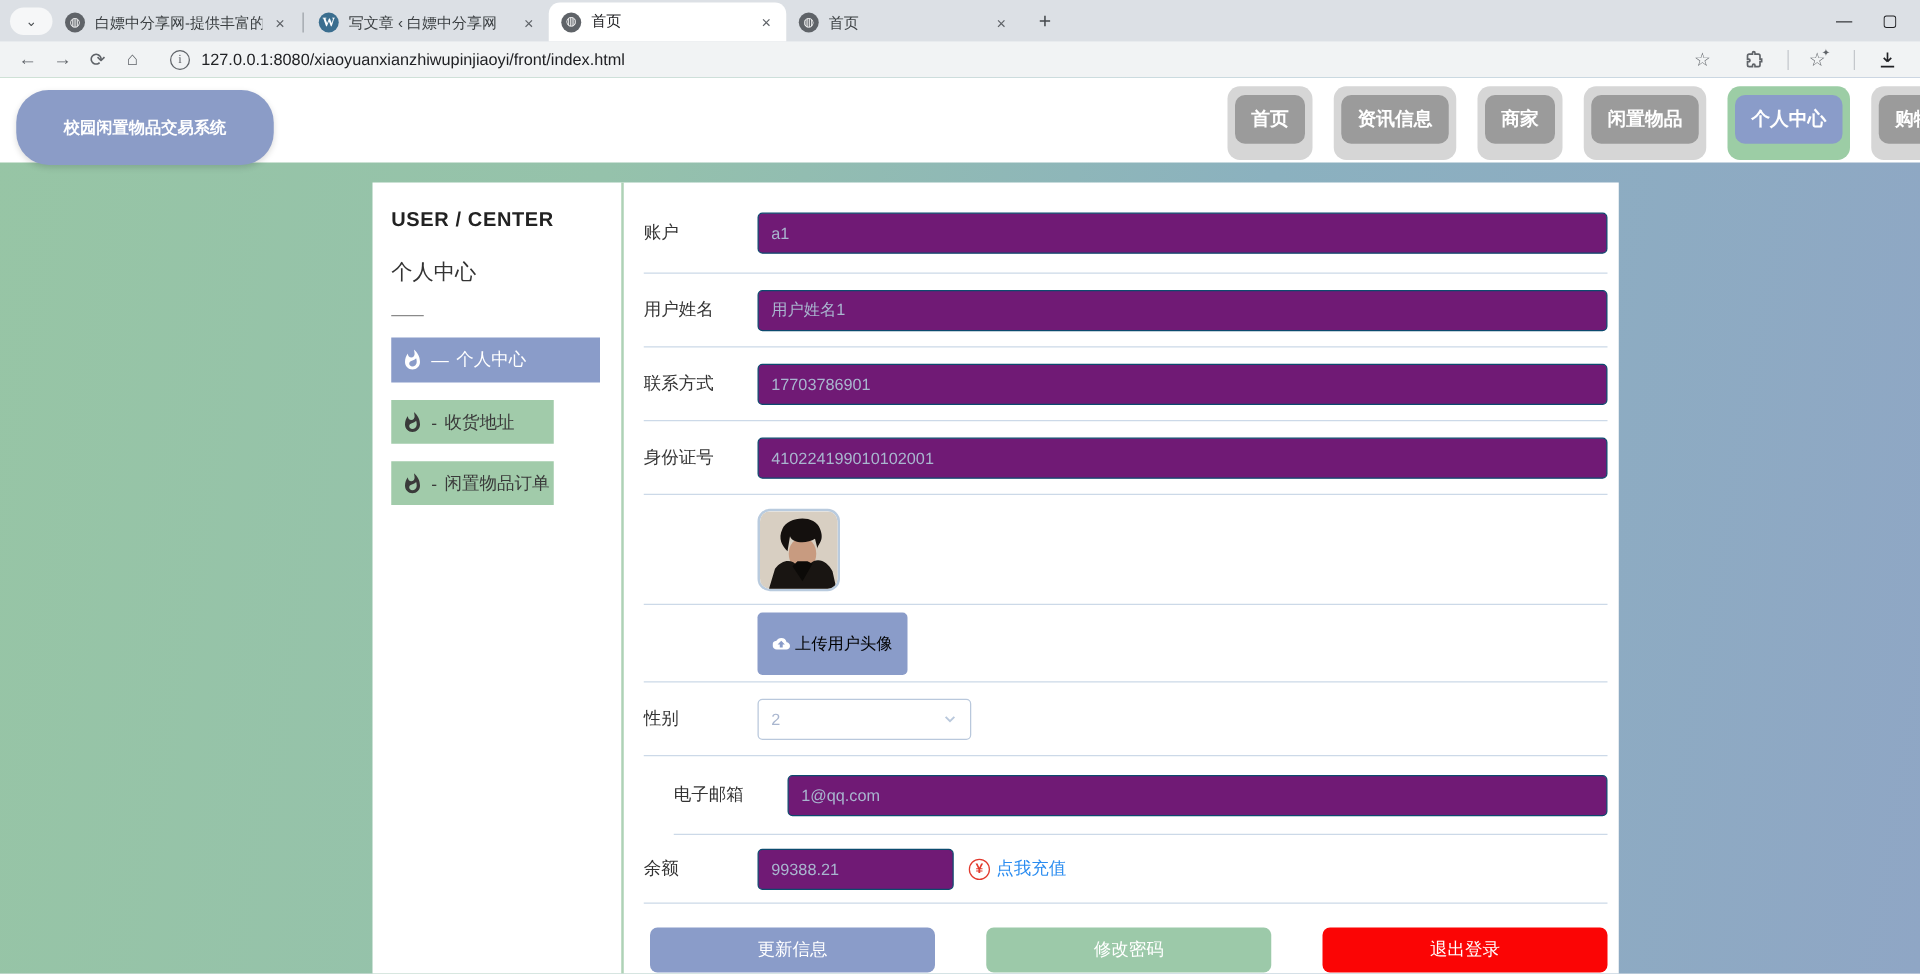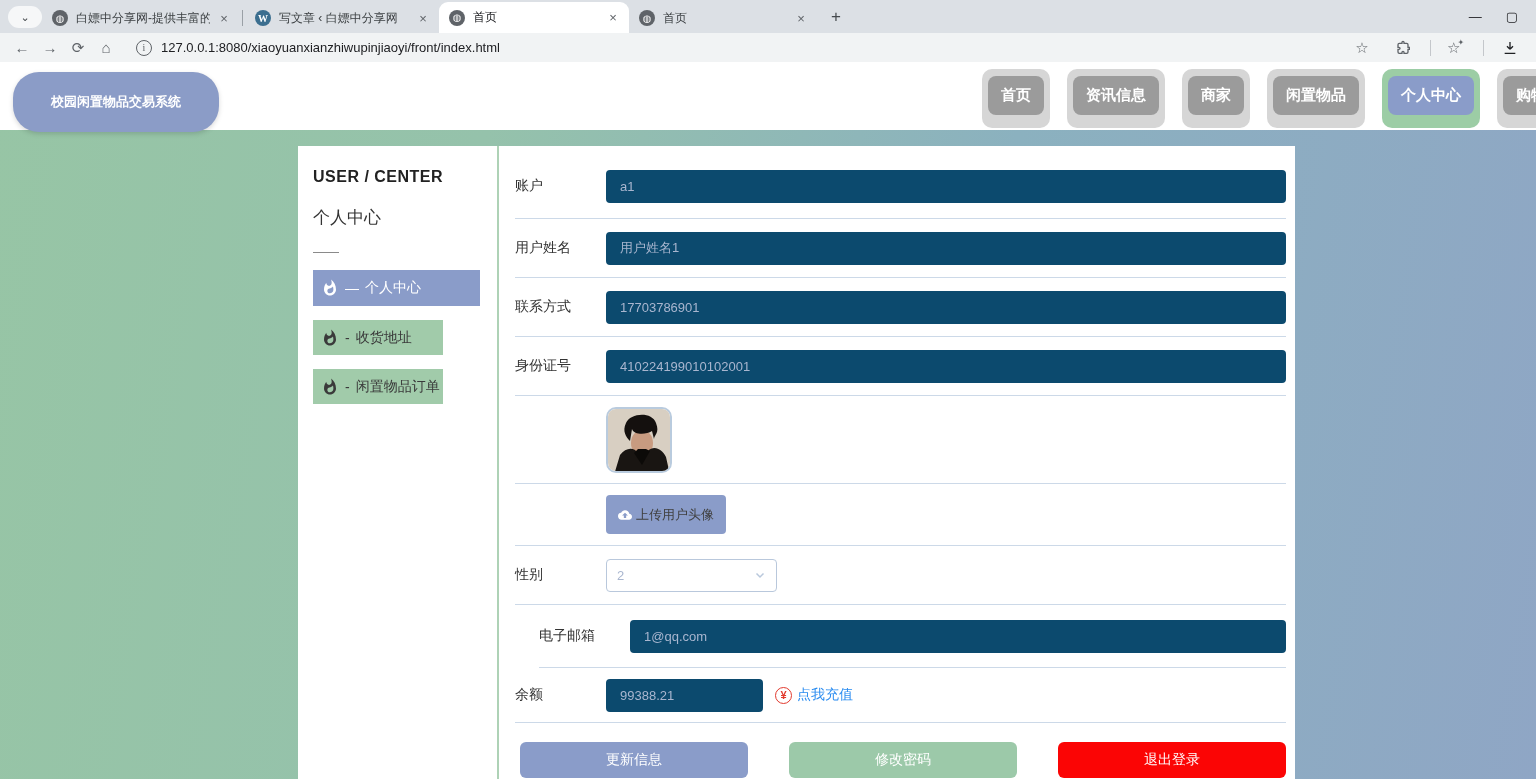--- a/index.html
+++ b/index.html
@@ -53,25 +53,25 @@
   .sb-item .flame { width:18px; height:18px; }
   .sb-item.active { width:167px; height:36px; background:#8a9cc9; color:#ffffff; }
   .sb-item.plain { width:130px; height:35px; background:#a1cbaa; color:#3a3a3a; }
 
   
   .content { flex:1; padding:0 17px 0 16px; }
   .frow { display:flex; align-items:center; border-bottom:1px solid #ccd9e8; }
   .frow.first { height:73px; padding-top:8px; }
   .frow.std { height:59px; }
   .flabel { width:91px; flex:0 0 91px; font-size:14px; color:#333; }
-  .finput { flex:1; height:33px; border:4px solid #0c4a6e; border-radius:4px; padding:0 10px; font-size:13px; color:#a9b6cf; background:#0c4a6e; font-family:inherit; outline:none; }
+  .finput { flex:1; height:33px; border:1px solid #0c4a6e; border-radius:4px; padding:0 10px; font-size:13px; color:#a9b6cf; background:#701a75; font-family:inherit; outline:none; }
   .frow-avatar { height:88px; display:flex; align-items:center; border-bottom:1px solid #ccd9e8; }
   .avatar-box { margin-left:91px; width:66px; height:66px; border:2px solid #b9cbde; border-radius:10px; overflow:hidden; }
   .frow-upload { height:62px; display:flex; align-items:center; border-bottom:1px solid #ccd9e8; }
-  .upload-btn { margin-left:91px; height:39px; background:#8a9cc9; color:#404040; border:none; border-radius:4px; font-size:13px; display:flex; align-items:center; gap:4px; padding:0 12px; }
+  .upload-btn { margin-left:91px; height:50px; background:#8a9cc9; color:#000000; border:none; border-radius:4px; font-size:13px; display:flex; align-items:center; gap:4px; padding:0 12px; }
   .select-box { width:171px; height:33px; border:1px solid #b9c8dc; border-radius:4px; display:flex; align-items:center; padding:0 10px; font-size:13px; color:#a9b6cf; justify-content:space-between; }
   .frow-mail { height:63px;margin-left:24px; }
   .frow-bal { height:55px; }
   .bal-input { flex:0 0 157px; width:157px; }
   .recharge { display:flex; align-items:center; gap:5px; margin-left:12px; }
   .yen-ic { width:17px; height:17px; border:1.5px solid #e23a2e; border-radius:50%; color:#e23a2e; font-size:11px; font-weight:bold; display:flex; align-items:center; justify-content:center; }
   .recharge-link { font-size:14px; color:#2a8cf0; }
   .frow-btns { height:56px; display:flex; align-items:center; gap:41px; padding:17px 0 0 5px; border-bottom:none; }
   .act-btn { width:228px; height:36px; border:none; border-radius:6px; color:#fff; font-size:14px; }
   .act-btn.purple { background:#8a9cc9; }

